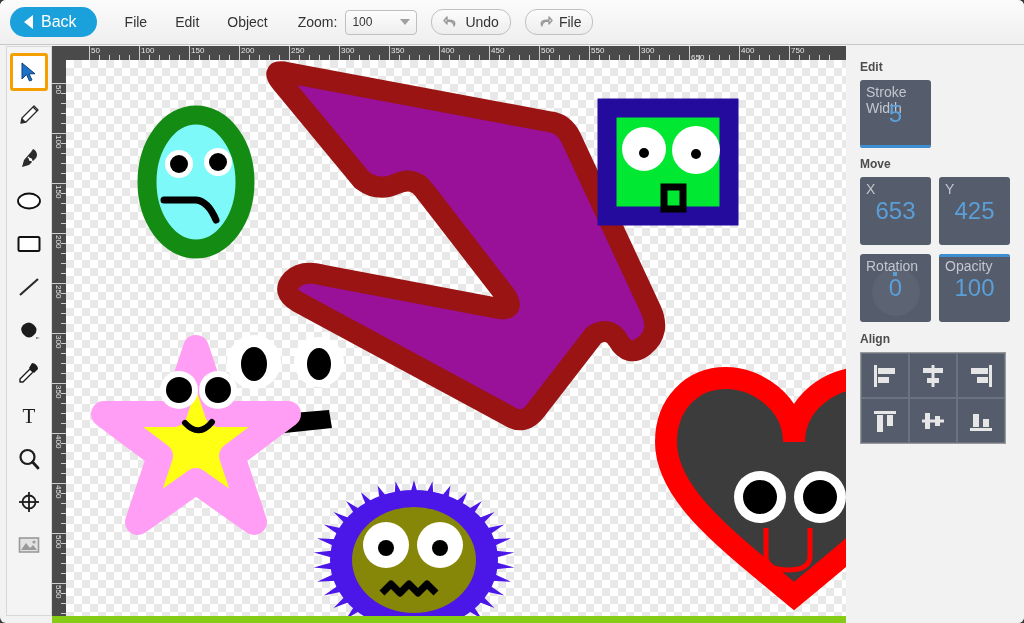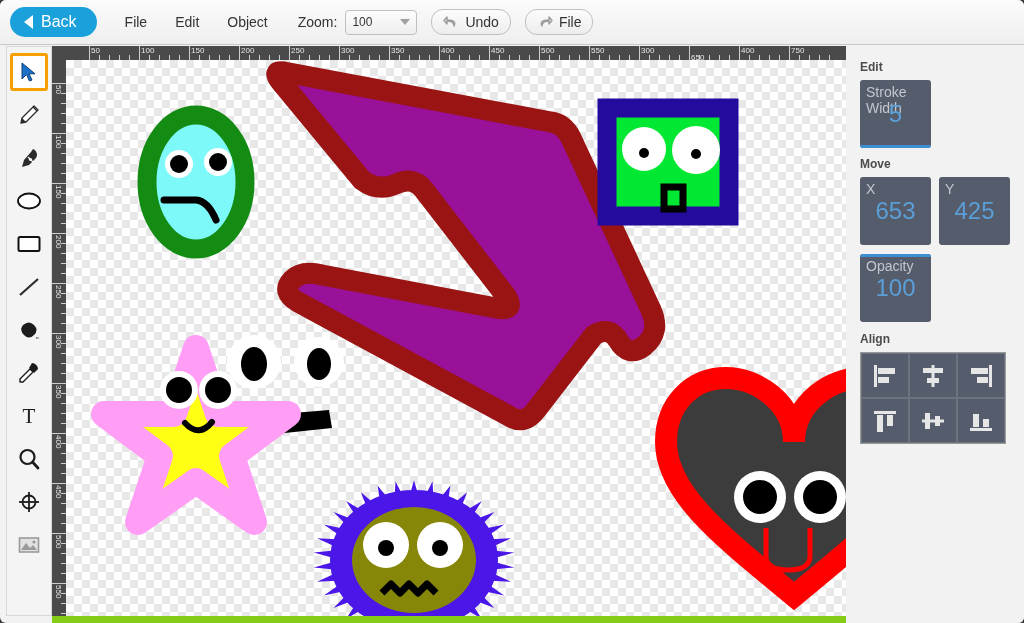--- a/index.html
+++ b/index.html
@@ -532,20 +532,26 @@
         <span class="tlabel">X</span>
         <span class="tval">653</span>
       </div>
       <div class="tile">
         <span class="tlabel">Y</span>
         <span class="tval">425</span>
       </div>
     </div>
     <div class="tile-row">
       <div class="tile">
+        <span class="dial"></span>
+        <span class="dial-dot"></span>
+        <span class="tlabel">Rotation</span>
+        <span class="tval">0</span>
+      </div>
+      <div class="tile">
         <span class="topline-b"></span>
         <span class="tlabel">Opacity</span>
         <span class="tval">100</span>
       </div>
     </div>
 
     <div class="sec-label" style="margin-top:10px">Align</div>
     <div id="align-grid">
       <div class="align-cell">
         <svg width="30" height="26" viewBox="0 0 30 26">

